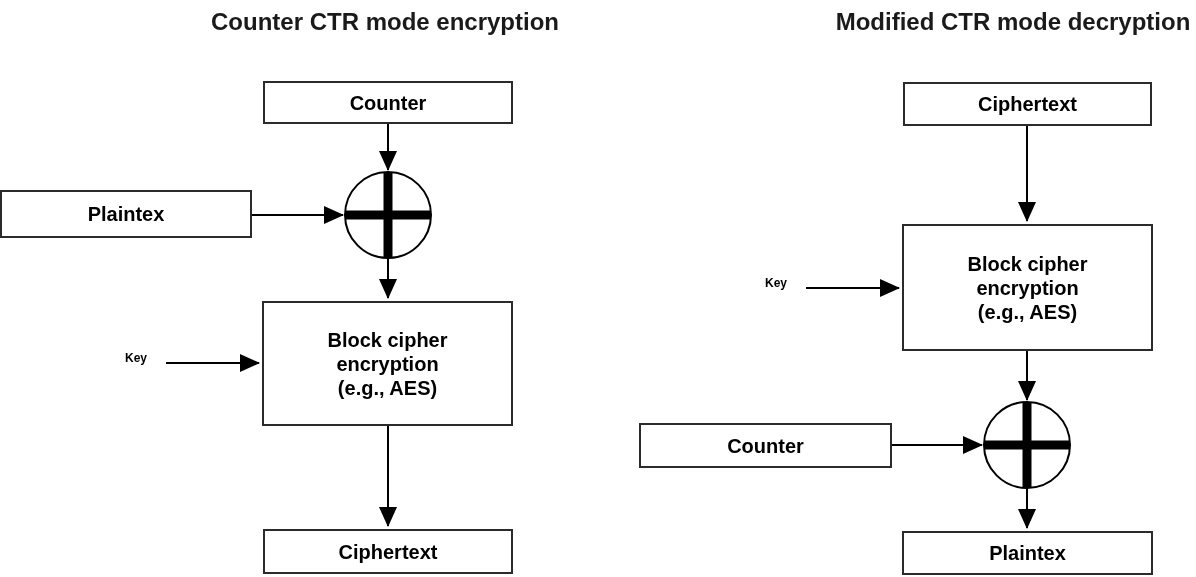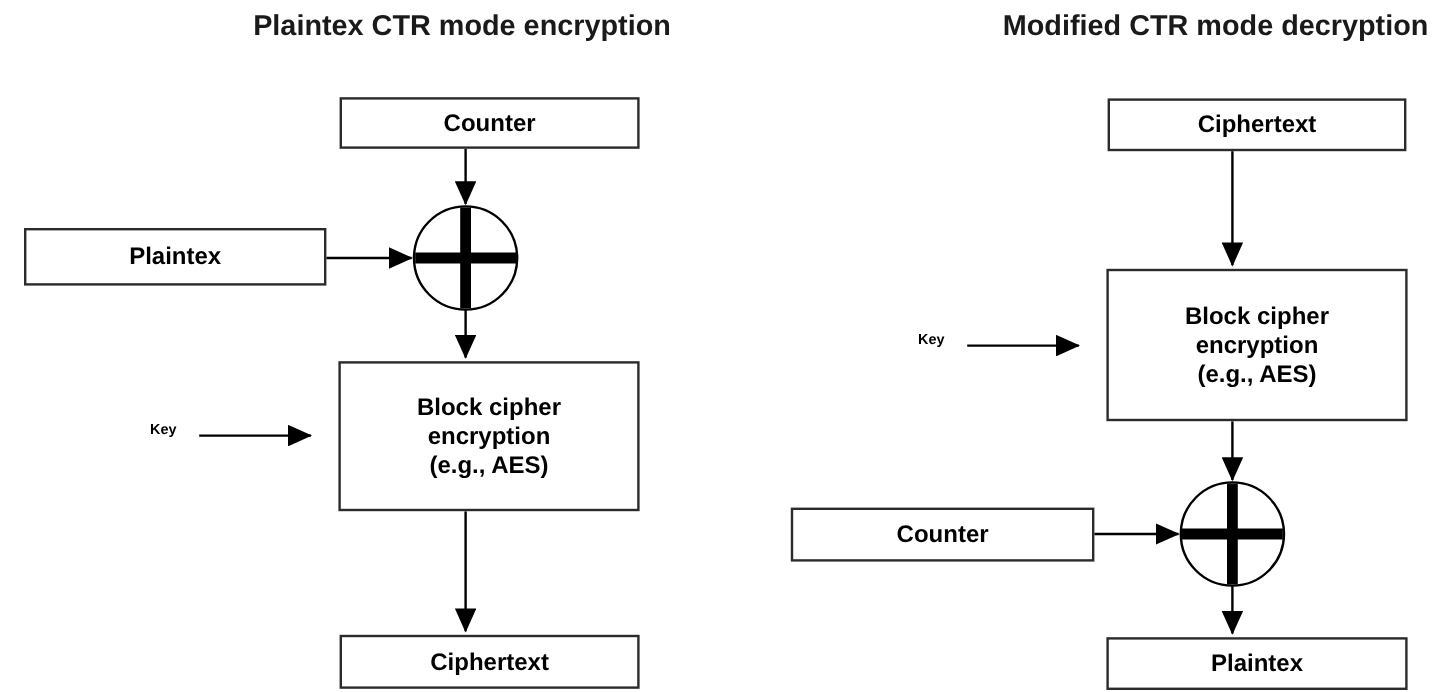--- a/index.html
+++ b/index.html
@@ -38,21 +38,20 @@
     border: 2px solid #2b2b2b;
     background: #ffffff;
     display: flex;
     flex-direction: column;
     align-items: center;
     justify-content: center;
     font-size: 20px;
     font-weight: bold;
     text-align: center;
     line-height: 1.2;
-    margin-left: 20px;
   }
   .node .line {
     display: block;
   }
   .side-label {
     position: absolute;
     font-size: 12px;
     font-weight: bold;
     text-align: center;
     white-space: nowrap;
@@ -108,21 +107,21 @@
       <line x1="1027" y1="488" x2="1027" y2="528" stroke="#000" stroke-width="2" marker-end="url(#ah)"></line>
     </g>
 
     <g>
       <circle cx="1027" cy="445" r="43" fill="#ffffff" stroke="#000" stroke-width="2"></circle>
       <line x1="1027" y1="403" x2="1027" y2="487" stroke="#000" stroke-width="9"></line>
       <line x1="985" y1="445" x2="1069" y2="445" stroke="#000" stroke-width="9"></line>
     </g>
   </svg>
 
-  <div class="diagram-title" style="left:185px; top:8px; width:400px;">Plaintex CTR mode encryption</div>
+  <div class="diagram-title" style="left:185px; top:8px; width:400px;">Counter CTR mode encryption</div>
 
   <div class="node" style="left:263px; top:81px; width:250px; height:43px;">
     <span class="line">Counter</span>
   </div>
 
   <div class="node" style="left:0px; top:190px; width:252px; height:48px;">
     <span class="line">Plaintex</span>
   </div>
 
   <div class="side-label" style="left:106px; top:351px; width:60px;">Key</div>

